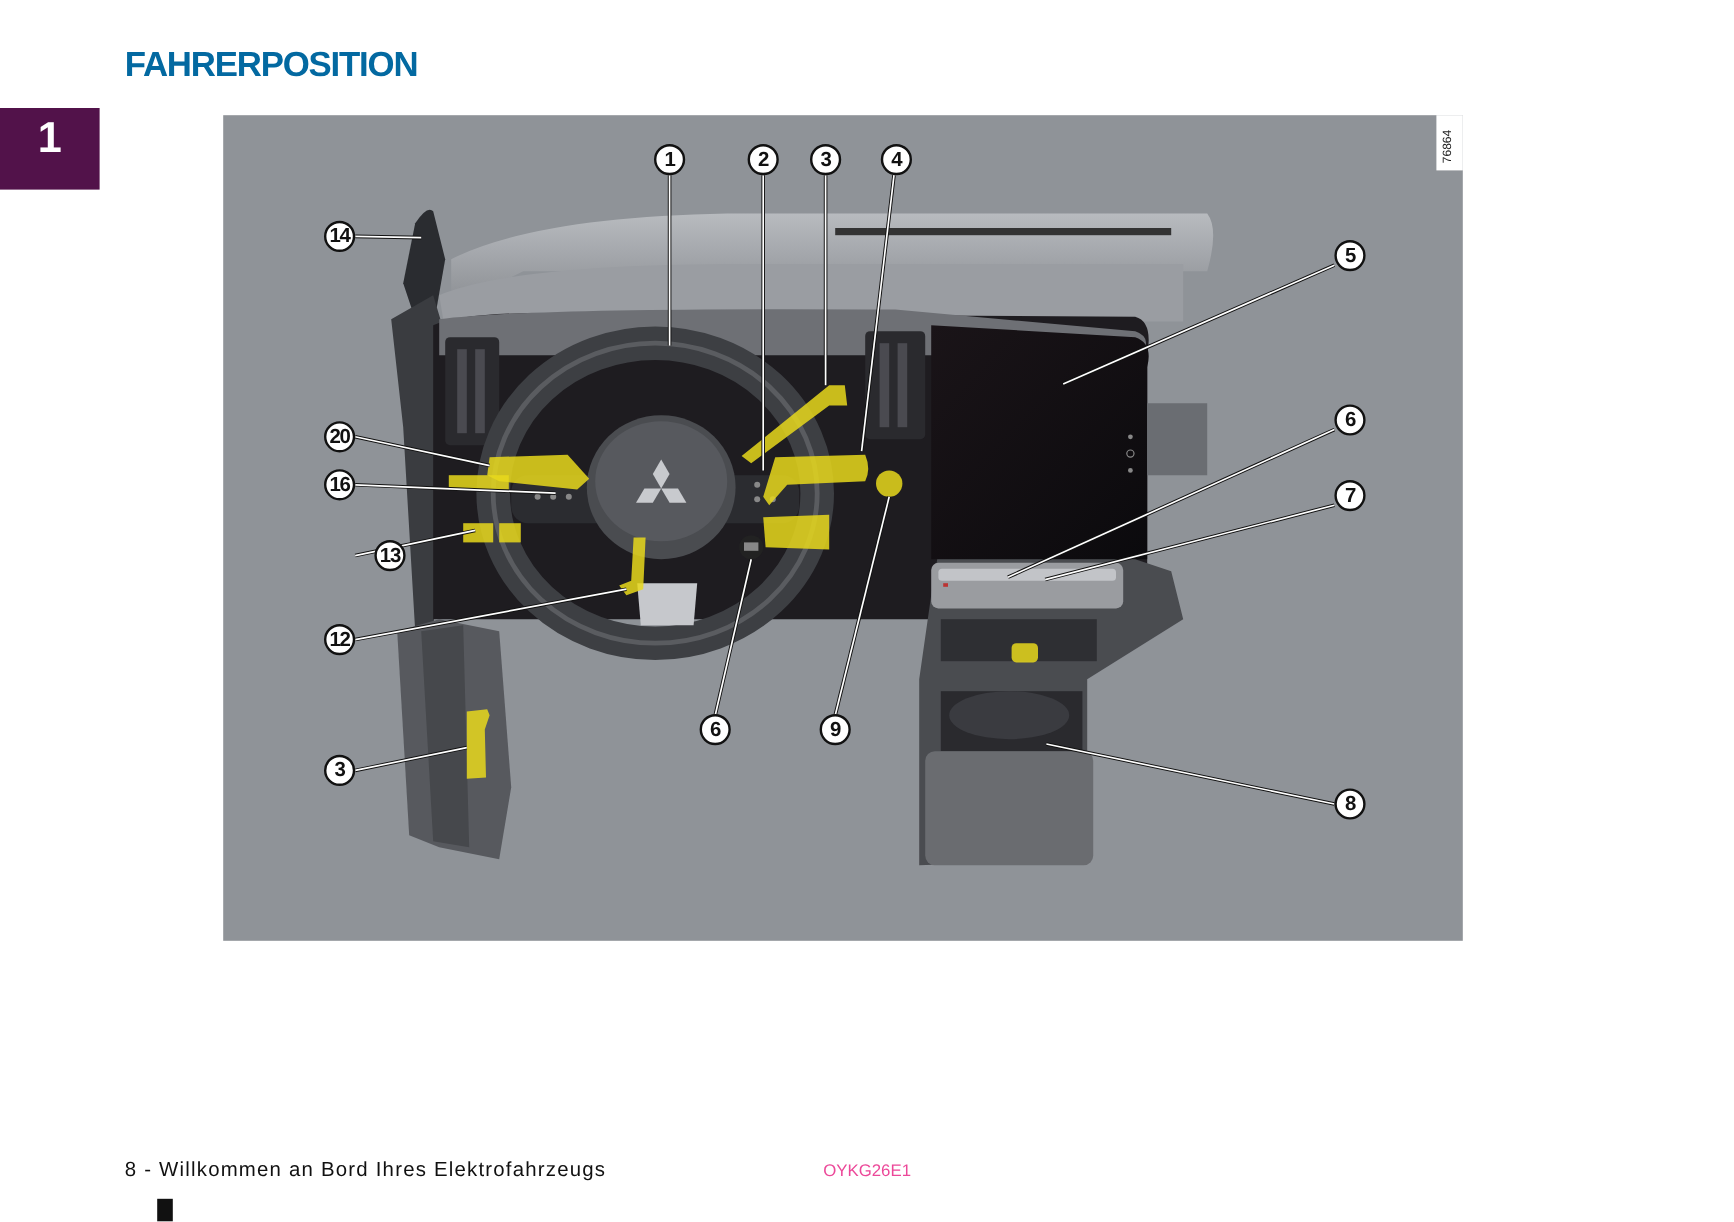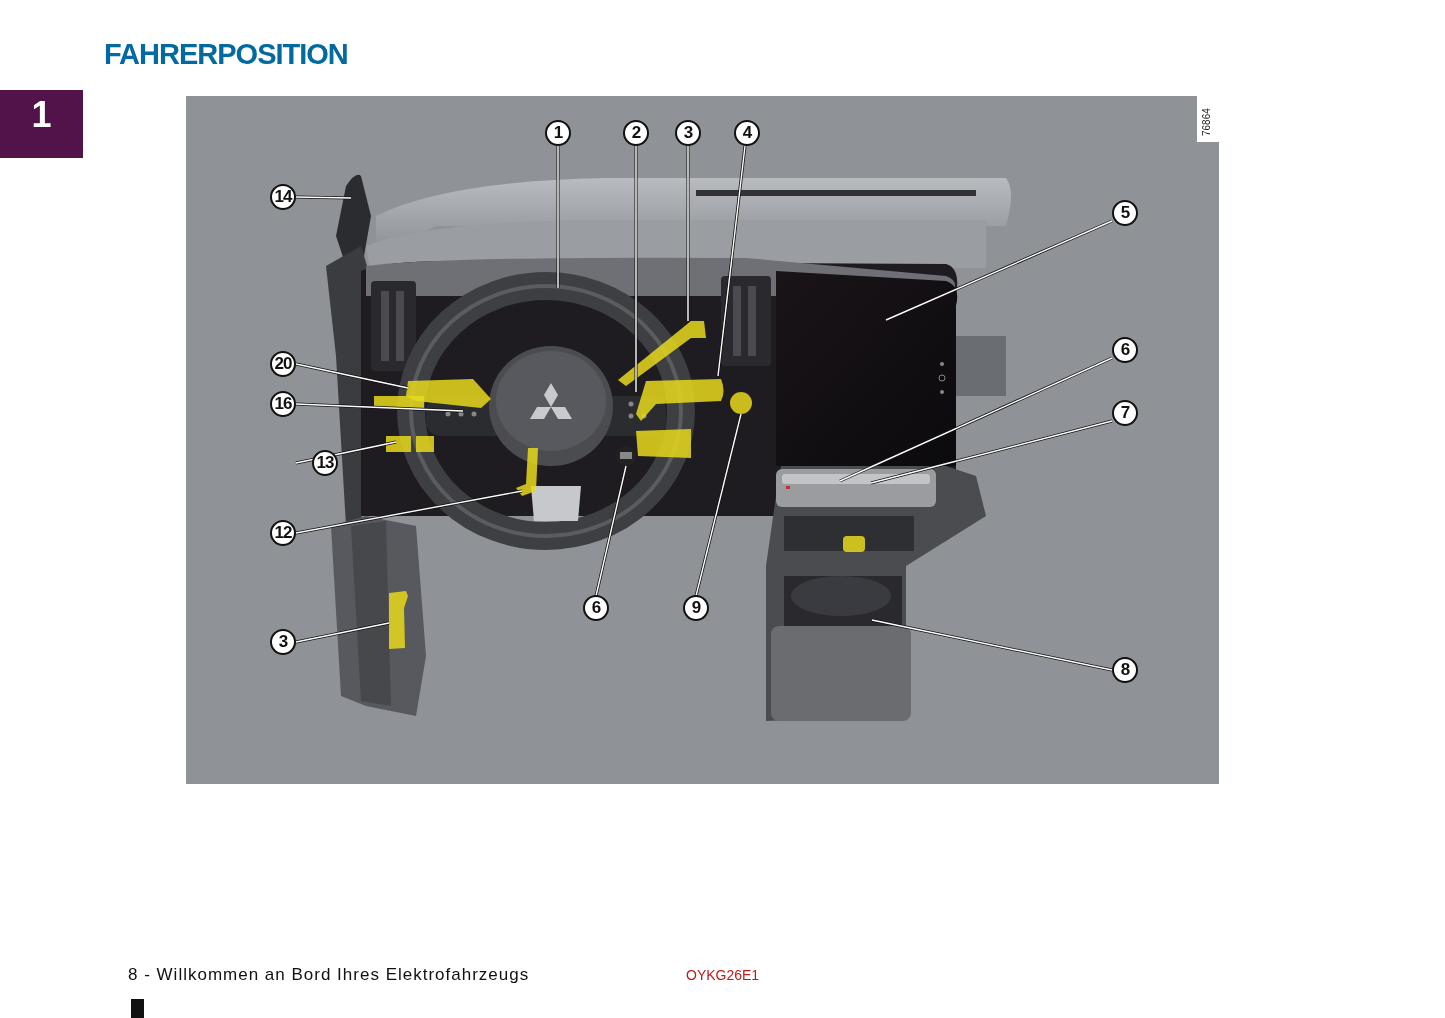--- a/index.html
+++ b/index.html
@@ -4,22 +4,22 @@
 <style>
   html, body { margin:0; padding:0; background:#ffffff; }
   body { width:1445px; height:1018px; position:relative; overflow:hidden; font-family:"Liberation Sans", sans-serif; }
   .page-title { position:absolute; left:104px; top:38px; font-size:29px; font-weight:700; color:#0369a1; letter-spacing:-1px; margin:0; }
   .chapter-tab { position:absolute; left:0; top:90px; width:83px; height:68px; background:#52124a; color:#fff; font-size:36px; font-weight:700; display:flex; align-items:flex-start; justify-content:center; padding-top:4px; box-sizing:border-box; }
   .figure { position:absolute; left:186px; top:96px; width:1033px; height:688px; background:#8f9398; overflow:hidden; }
   .figure svg { position:absolute; left:0; top:0; }
   .figure-ref { position:absolute; left:1197px; top:96px; width:22px; height:46px; background:#fff; }
   .figure-ref span { position:absolute; left:4px; top:40px; transform-origin:0 0; transform:rotate(-90deg); font-size:10px; color:#222; white-space:nowrap; }
   .callout { position:absolute; width:26px; height:26px; border-radius:50%; background:#fff; border:2px solid #111; box-sizing:border-box; display:flex; align-items:center; justify-content:center; font-size:17px; font-weight:700; color:#111; letter-spacing:-1px; }
-  .footer-text { position:absolute; left:104px; top:965px; font-size:17px; color:#111; letter-spacing:1px;margin-left:24px; }
-  .footer-code { position:absolute; left:686px; top:967px; font-size:14px; color:#b91c1c; }
+  .footer-text { position:absolute; left:104px; top:965px; font-size:17px; color:#111; letter-spacing:1px; }
+  .footer-code { position:absolute; left:686px; top:967px; font-size:14px; color:#ec4899; }
   .page-marker { position:absolute; left:131px; top:999px; width:13px; height:19px; background:#111; }
 </style>
 </head>
 <body>
 
 <h1 class="page-title">FAHRERPOSITION</h1>
 
 <div class="chapter-tab">
   <span>1</span>
 </div>

